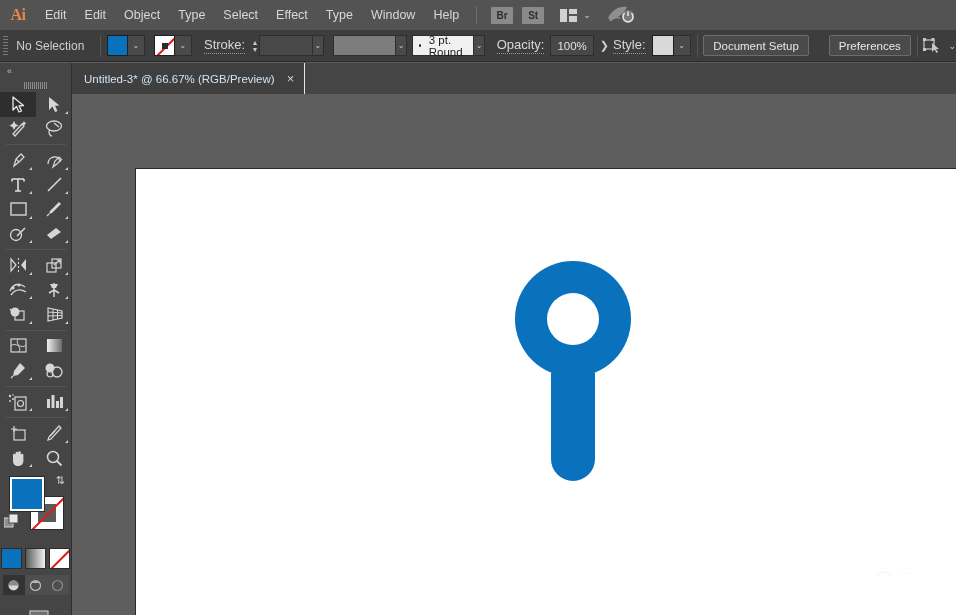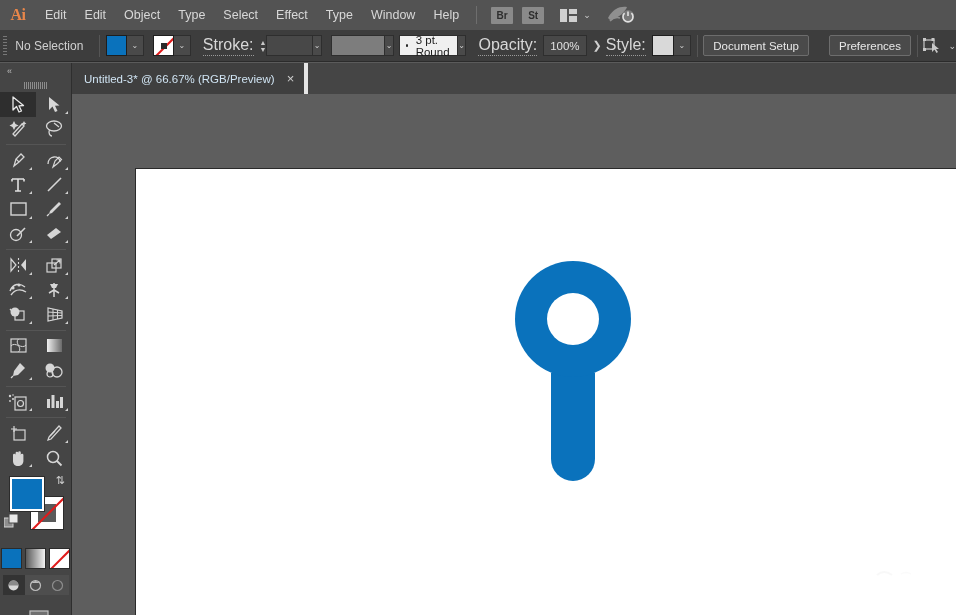--- a/index.html
+++ b/index.html
@@ -81,21 +81,21 @@
   }
   .swatch.style-sw { background: #d9d9d9; width: 22px; height: 21px; }
 
   .dd-btn {
     width: 17px; height: 21px; background: #4a4a4a;
     border: 1px solid #2e2e2e; border-left: none;
     display: flex; align-items: center; justify-content: center;
     color: #d0d0d0; font-size: 8px;
   }
   .label-dotted {
-    color: #d8d8d8; font-size: 16px; margin: 0 6px 0 4px;
+    color: #d8d8d8; font-size: 13px; margin: 0 6px 0 4px;
     border-bottom: 1px dotted #9a9a9a; padding-bottom: 1px; white-space: nowrap;
   }
   .stepper {
     width: 13px; height: 21px; background: #3d3d3d;
     display: flex; flex-direction: column; align-items: center; justify-content: center;
     color: #c8c8c8; font-size: 7px; line-height: 7px;
   }
   .field {
     height: 21px; background: #484848; border: 1px solid #2e2e2e;
     color: #e0e0e0; font-size: 11.5px;
@@ -122,21 +122,21 @@
   
   .tabbar {
     position: absolute; left: 72px; top: 63px; width: 884px; height: 31px;
     background: #454545;
   }
   .doc-tab {
     position: absolute; left: 0; top: 0; height: 31px;
     padding: 0 10px 0 12px;
     background: #3f3f3f;
     display: flex; align-items: center; gap: 12px;
-    border-right: 4px solid #e5e5e5;
+    border-right: 1px solid #e5e5e5;
   }
   .doc-tab .title { color: #cfe3f2; font-size: 11.5px; white-space: nowrap; }
   .doc-tab .close { color: #cfcfcf; font-size: 13px; line-height: 1; }
 
   
   .canvas-area {
     position: absolute; left: 72px; top: 94px; width: 884px; height: 521px;
     background: #5e5e5e; overflow: hidden;
   }
   .artboard {

